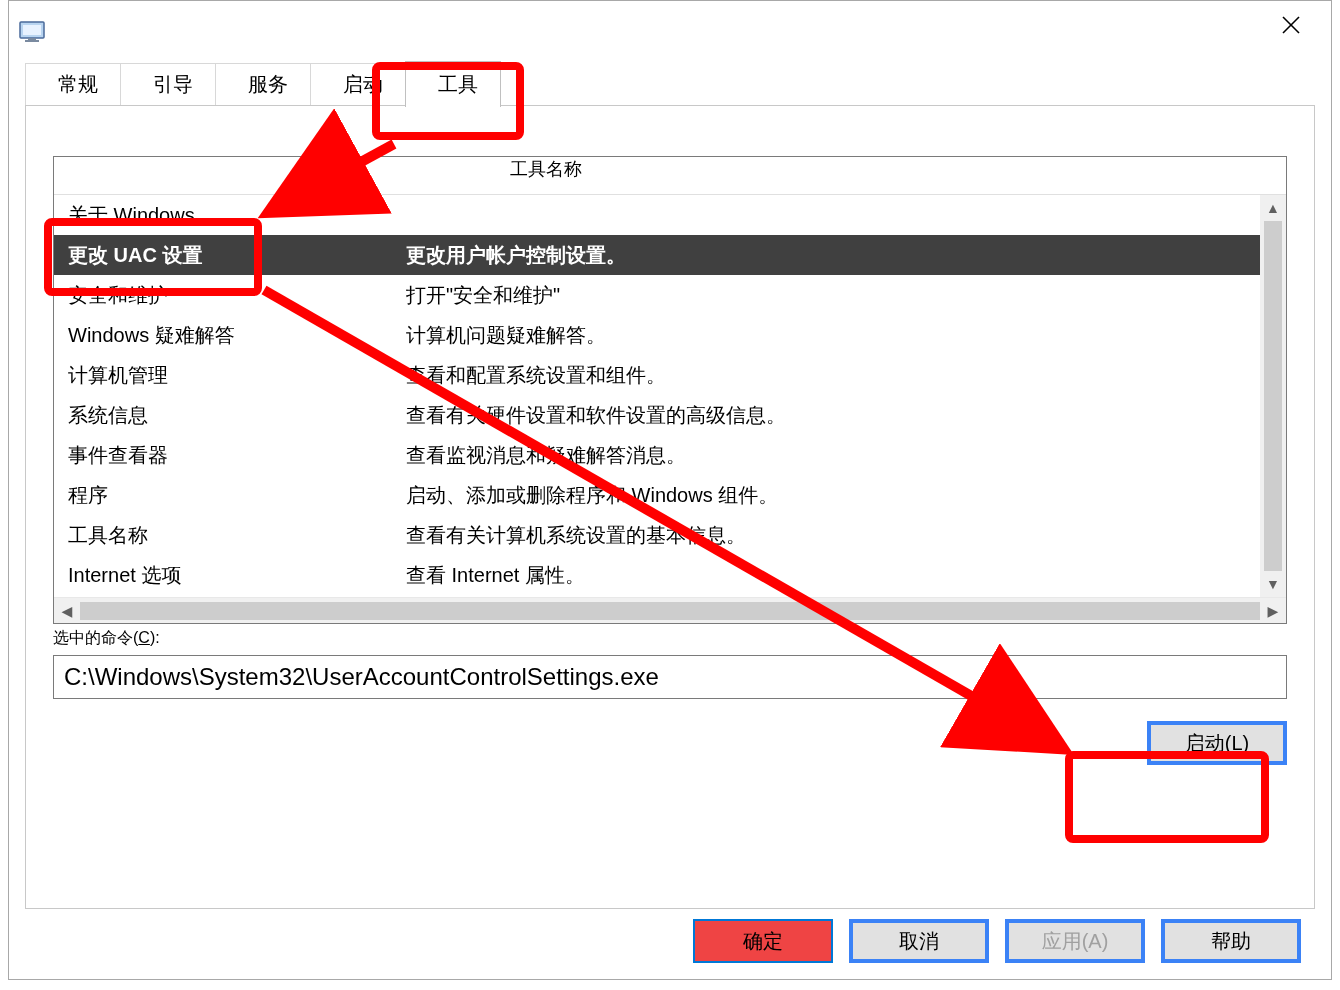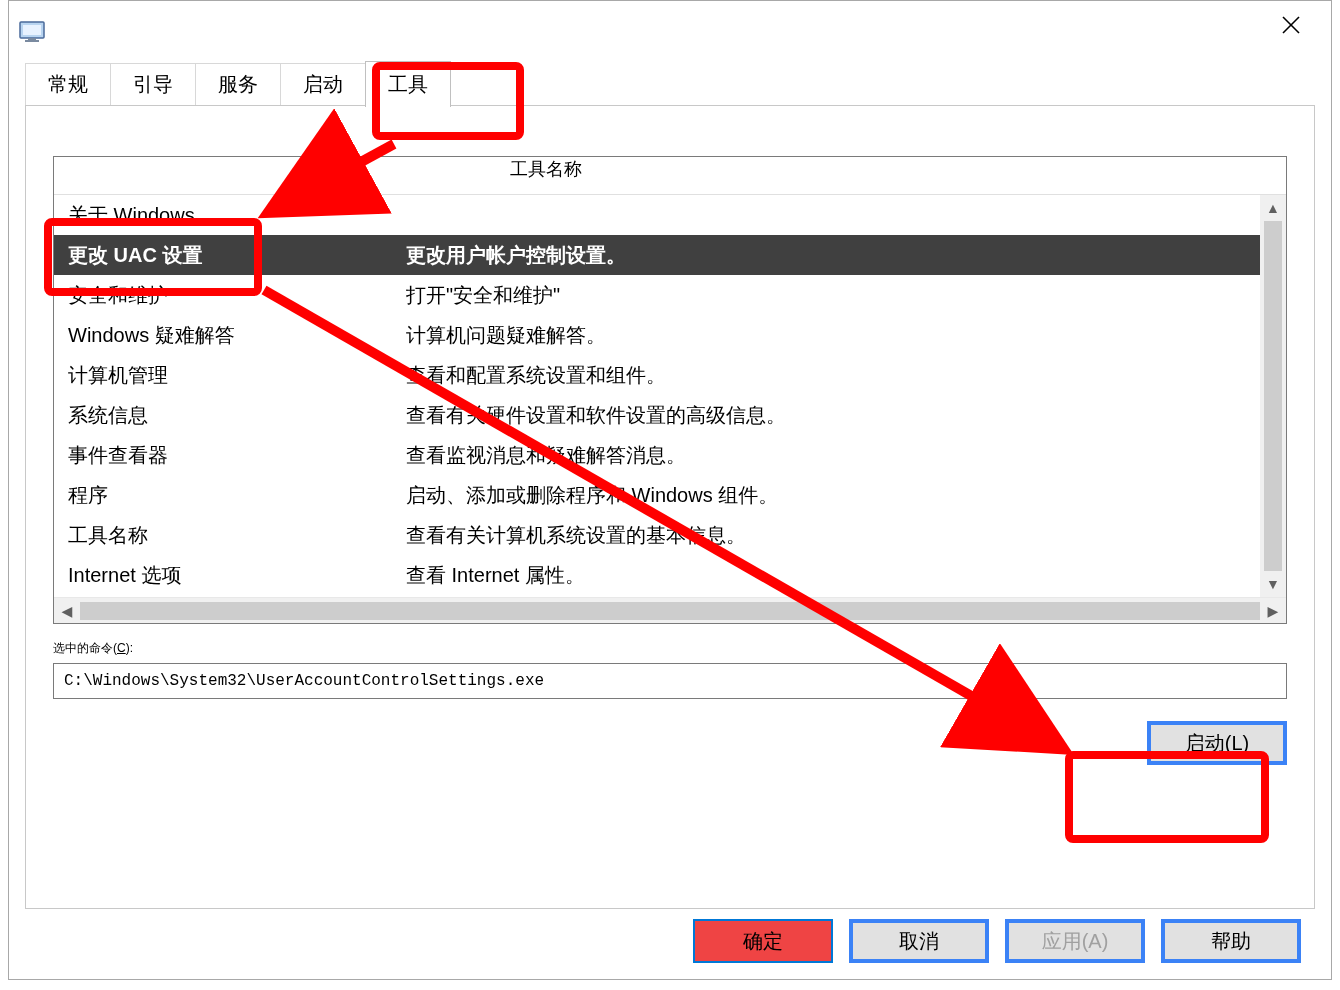--- a/index.html
+++ b/index.html
@@ -42,21 +42,21 @@
     font-weight: 300;
     cursor: pointer;
   }
   .tabrow {
     display:flex;
     padding-left: 16px;
     position: relative;
     height: 46px;
   }
   .tab {
-    padding: 6px 22px 6px 22px;
+    padding: 6px 22px 6px 32px;
     border: 1px solid #d8d8d8;
     border-bottom: none;
     background:#fff;
     margin-right: -1px;
     font-size: 20px;
     color:#000;
     cursor:pointer;
     position: relative;
     top: 2px;
     height: 42px;
@@ -138,32 +138,32 @@
   }
   .vscroll .arrow {
     width:26px; height:26px;
     display:flex;align-items:center;justify-content:center;
     color:#606060; font-size:14px;
     cursor:pointer;
   }
   .vscroll .track { flex:1; width:26px; position:relative; }
   .vscroll .thumb { position:absolute; top:0; left:4px; width:18px; height: 100%; background:#cdcdcd; }
   .cmd-label {
-    margin-top: 16px;
-    font-size: 12px;
+    margin-top: 4px;
+    font-size: 16px;
   }
   .cmd-label span { text-decoration: underline; }
   .cmd-input {
     margin-top: 6px;
     width: 100%;
-    height: 36px;
+    height: 44px;
     border: 1px solid #7a7a7a;
     padding: 0 10px;
-    font-size: 16px;
-    font-family: Liberation Mono, monospace;
+    font-size: 24px;
+    font-family: Liberation Sans, sans-serif;
     color:#000;
     background:#fff;
   }
   .launch-row {
     margin-top: 22px;
     display:flex;
     justify-content:flex-end;
   }
   .btn {
     height: 44px;

